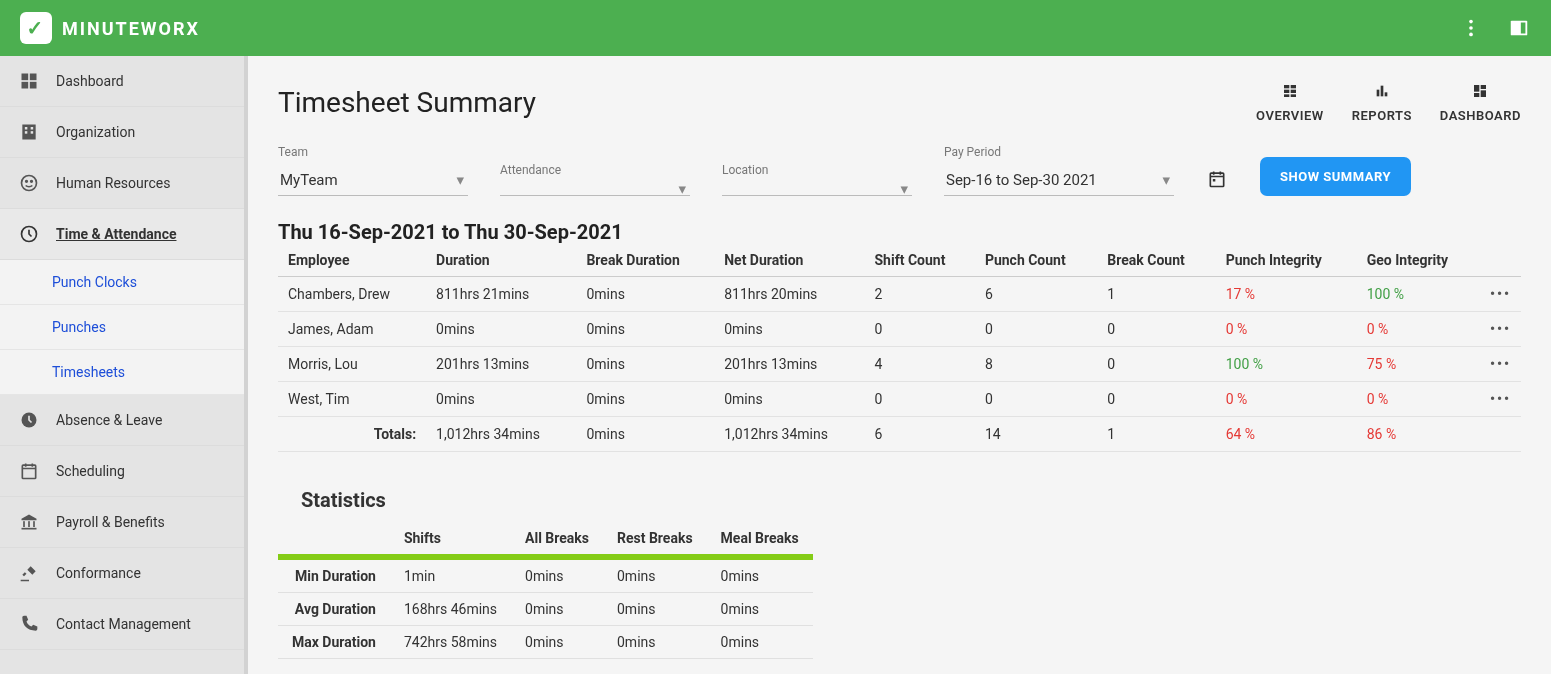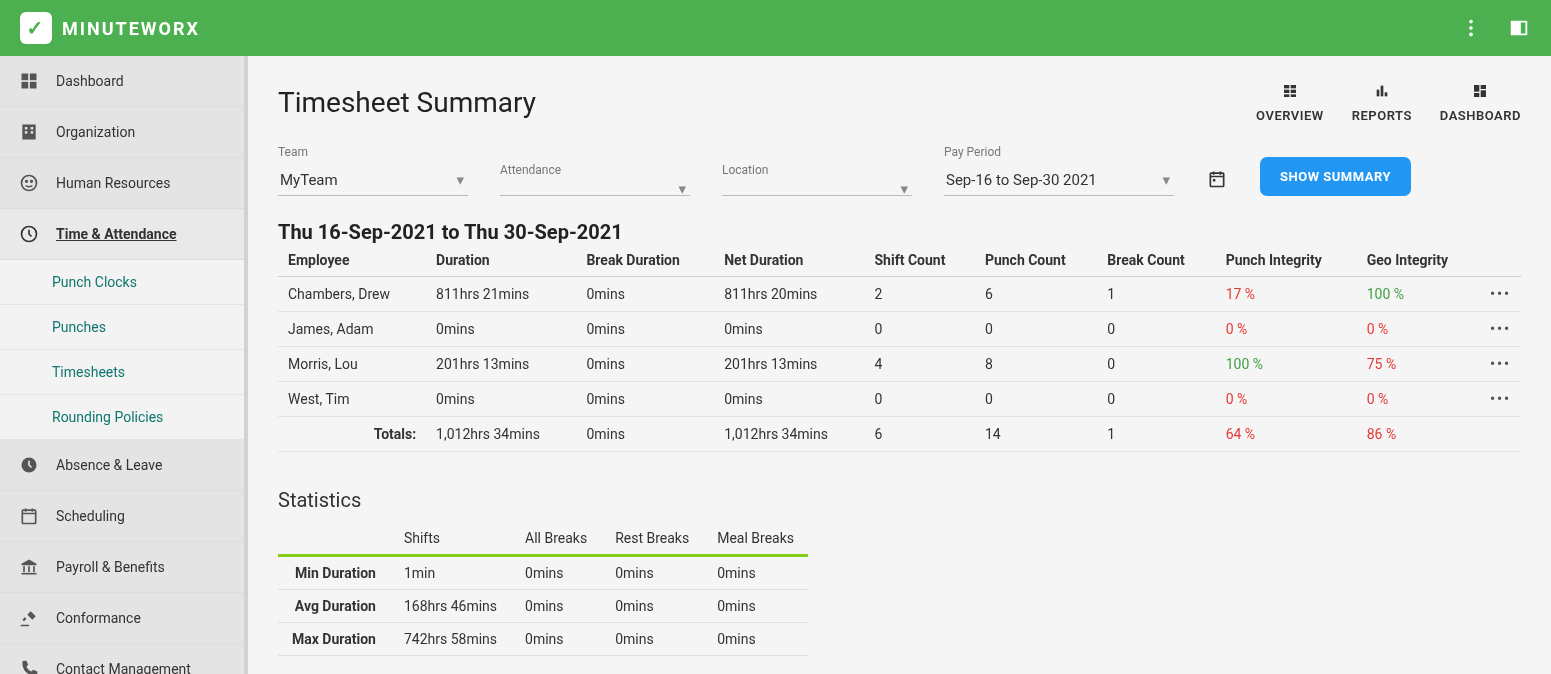--- a/index.html
+++ b/index.html
@@ -14,21 +14,21 @@
   
   .body{flex:1;display:flex;min-height:0;}
   .sidebar{width:248px;background:#e4e4e4;overflow-y:auto;border-right:4px solid #d2d2d2;}
   .sidebar::-webkit-scrollbar{width:14px;}
   .sidebar::-webkit-scrollbar-thumb{background:#c0c0c0;border-radius:2px;}
   .sidebar::-webkit-scrollbar-track{background:#ececec;}
   .nav-item{display:flex;align-items:center;gap:16px;padding:14px 18px;color:#333;cursor:pointer;border-bottom:1px solid #dcdcdc;}
   .nav-item.active{background:#e9e9e9;font-weight:700;text-decoration:underline;}
   .nav-item .nav-icon{width:22px;height:22px;display:flex;align-items:center;justify-content:center;color:#555;}
   .nav-sub{background:#f3f3f3;}
-  .nav-sub .sub-item{padding:14px 18px 14px 52px;cursor:pointer;border-bottom:1px solid #e5e5e5;color:#0f766e;}
+  .nav-sub .sub-item{padding:14px 18px 14px 52px;cursor:pointer;border-bottom:1px solid #e5e5e5;color:#1d4ed8;}
   
   .main{flex:1;padding:26px 30px;overflow-y:auto;}
   .page-head{display:flex;align-items:center;justify-content:space-between;margin-bottom:22px;}
   .page-title{font-size:28px;font-weight:400;color:#222;}
   .view-tabs{display:flex;gap:28px;}
   .view-tab{display:flex;align-items:center;gap:8px;font-weight:600;letter-spacing:0.5px;color:#333;cursor:pointer;font-size:13px;flex-direction:column;}
   .view-tab .tab-icon{width:18px;height:18px;display:flex;align-items:center;justify-content:center;}
   
   .filters{display:flex;align-items:flex-end;gap:32px;margin-bottom:24px;}
   .filter{display:flex;flex-direction:column;gap:6px;}
@@ -43,24 +43,24 @@
   
   table.summary{width:100%;border-collapse:collapse;margin-bottom:36px;}
   table.summary th{text-align:left;font-weight:700;font-size:14px;padding:8px 10px;border-bottom:1px solid #ccc;}
   table.summary td{padding:9px 10px;border-bottom:1px solid #e2e2e2;font-size:14px;}
   table.summary tr.totals td{font-weight:400;border-top:1px solid #ccc;}
   table.summary tr.totals td.tot-label{text-align:right;font-weight:700;}
   .red{color:#e53935;}
   .green{color:#43a047;}
   .row-menu{width:30px;text-align:center;cursor:pointer;color:#555;font-weight:700;letter-spacing:2px;}
   
-  .section-title{font-size:20px;font-weight:400;margin-bottom:10px;}
+  .section-title{font-size:20px;font-weight:700;margin-bottom:10px;margin-left:23px;}
   table.stats{border-collapse:collapse;}
   table.stats th,table.stats td{padding:8px 14px;border-bottom:1px solid #e0e0e0;font-size:14px;text-align:left;}
-  table.stats th{font-weight:400;border-bottom:3px solid #84cc16;}
+  table.stats th{font-weight:700;border-bottom:6px solid #84cc16;}
   table.stats td.stat-label{text-align:right;font-weight:700;}
   svg{display:block;}
 </style>
 </head>
 <body>
 
 <div class="app">
 
   <div class="topbar">
     <div class="brand">
@@ -129,21 +129,20 @@
               <circle cx="12" cy="12" r="9"></circle>
               <path d="M12 7v5l3 3"></path>
             </svg>
           </span>
         <span>Time &amp; Attendance</span>
       </div>
       <div class="nav-sub">
         <div class="sub-item"><span>Punch Clocks</span></div>
         <div class="sub-item"><span>Punches</span></div>
         <div class="sub-item"><span>Timesheets</span></div>
-        <div class="sub-item"><span>Rounding Policies</span></div>
       </div>
       <div class="nav-item">
         <span class="nav-icon">
             <svg width="20" height="20" viewBox="0 0 24 24" fill="#555">
               <circle cx="12" cy="12" r="9"></circle>
               <path d="M12 7v5l3 3" stroke="#e4e4e4" stroke-width="2" fill="none"></path>
             </svg>
           </span>
         <span>Absence &amp; Leave</span>
       </div>

